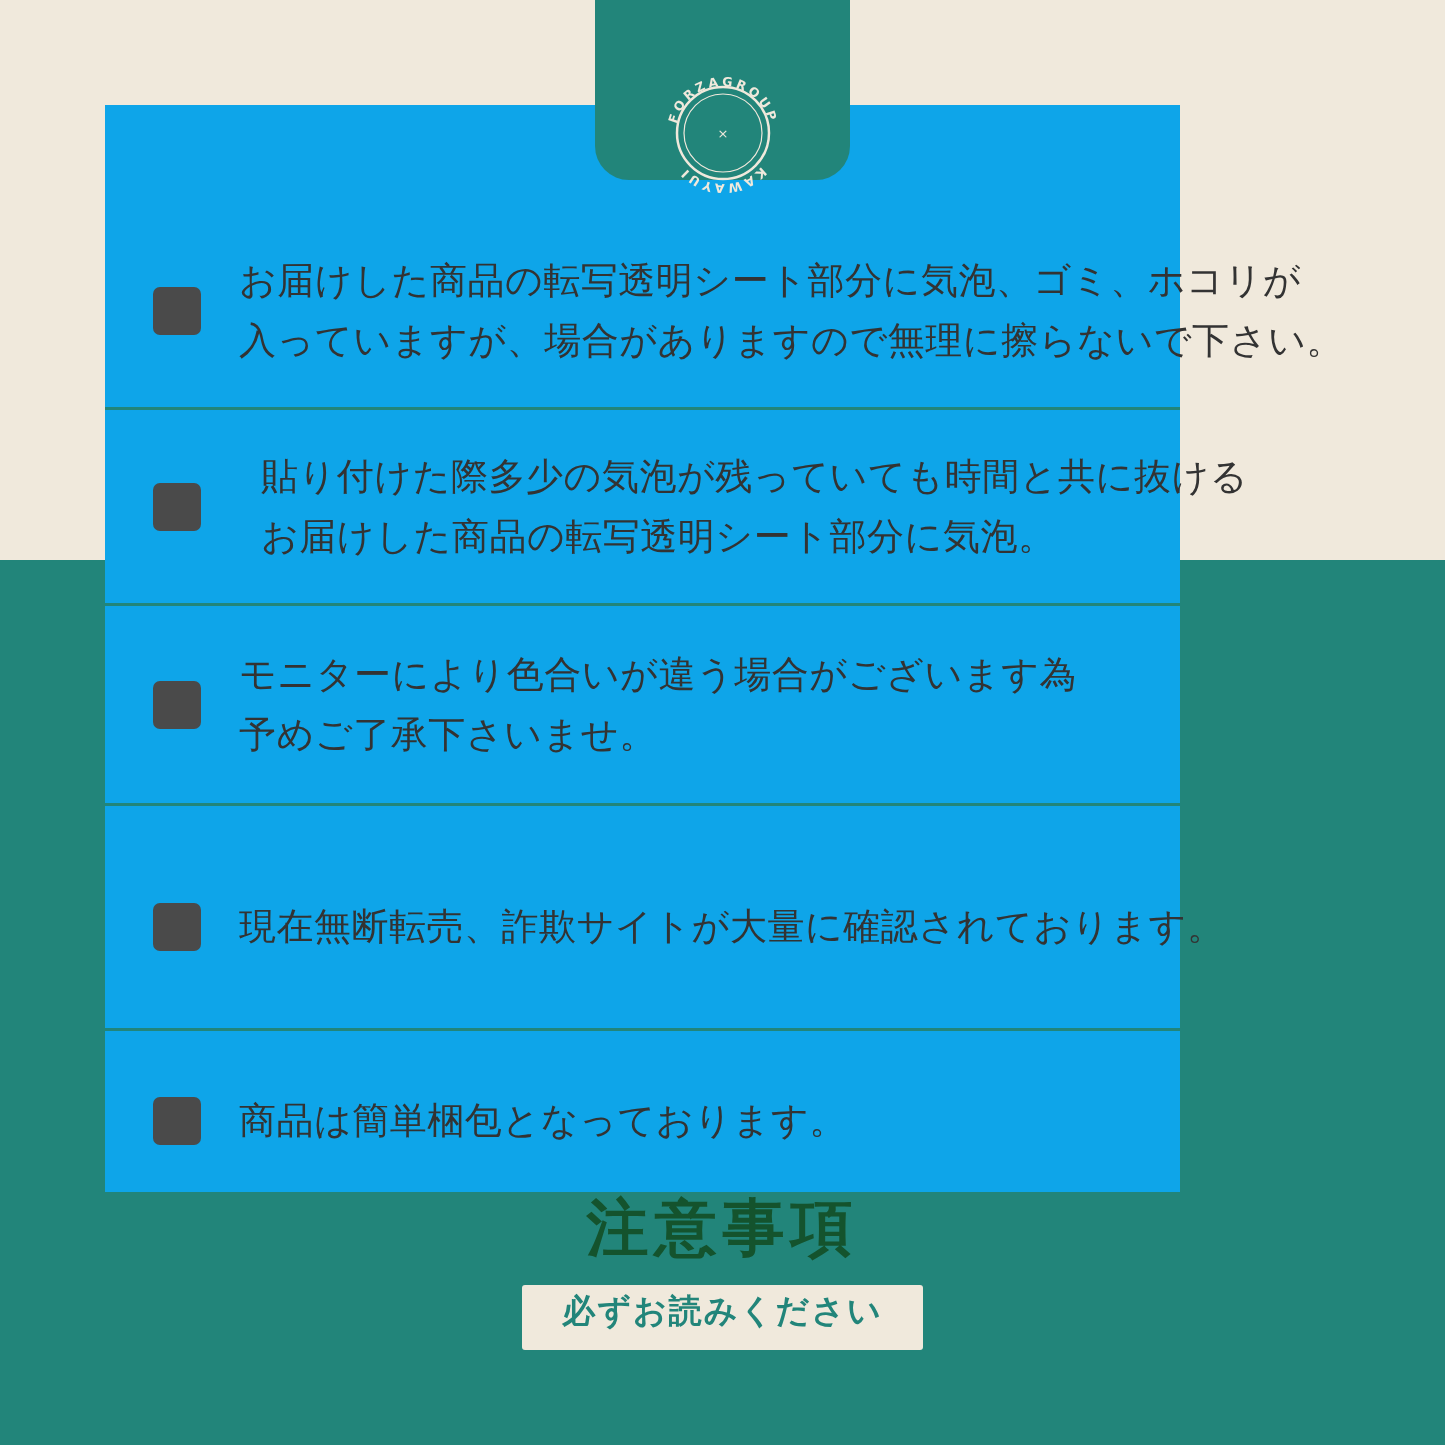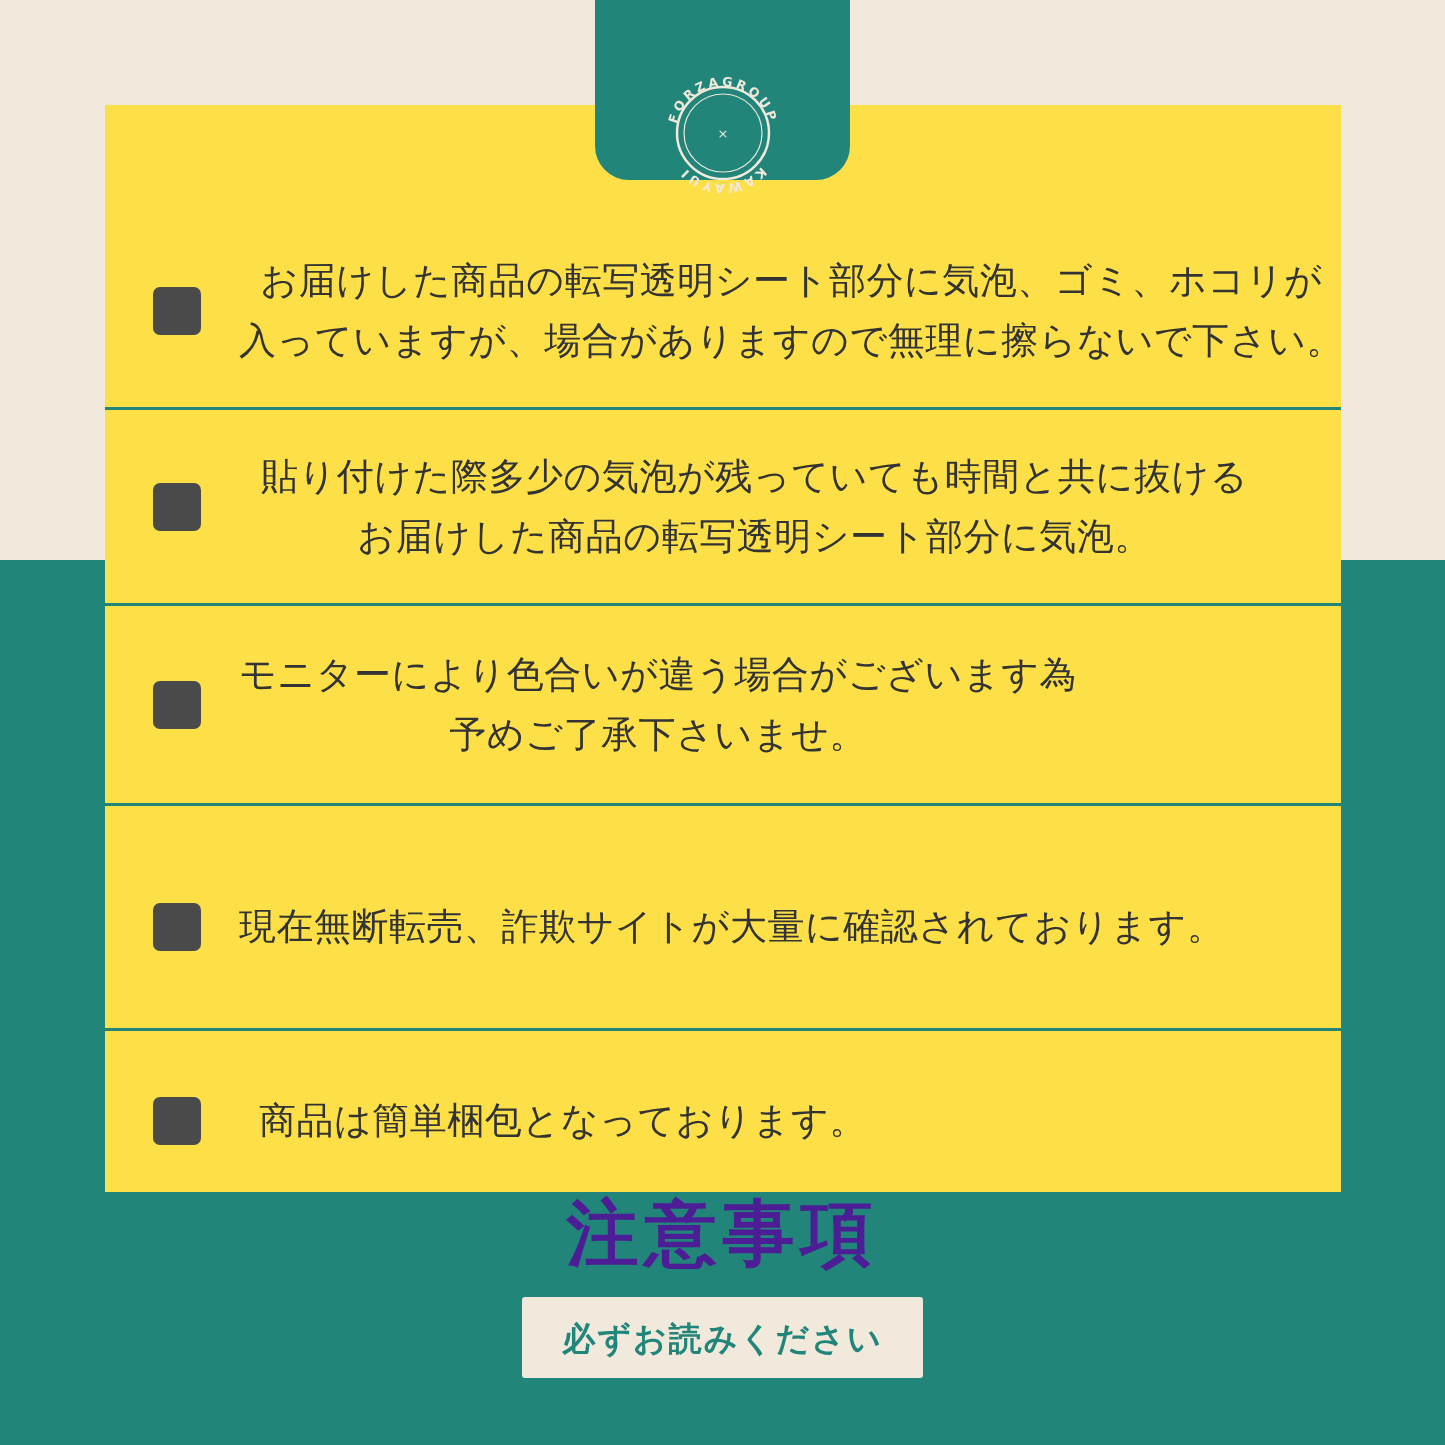--- a/index.html
+++ b/index.html
@@ -53,25 +53,24 @@
     width: 150px;
     height: 150px;
   }
   .logo-mark svg { display: block; }
 
   
   .panel {
     position: absolute;
     left: 105px;
     top: 105px;
-    width: 1236px;
+    width: 1075px;
     height: 1087px;
-    background: #fde047;
+    background: #0ea5e9;
     z-index: 4;
-    text-align: center;
   }
 
   .rows {
     position: absolute;
     left: 0;
     top: 110px;
     width: 100%;
   }
 
   .row {
@@ -80,21 +79,21 @@
     align-items: center;
     padding: 0 40px 0 48px;
     border-bottom: 3px solid #22857a;
   }
   .row:last-child { border-bottom: none; }
 
   .row-1 { height: 195px; }
   .row-2 { height: 196px; gap: 22px; }
   .row-3 { height: 200px; }
   .row-4 { height: 205px; margin-top: 20px; }
-  .row-5 { height: 180px; gap: 20px; }
+  .row-5 { height: 180px; }
 
   .bullet {
     flex: 0 0 auto;
     width: 48px;
     height: 48px;
     background: #4a4a4a;
     border-radius: 7px;
     margin-right: 38px;
   }
 
@@ -110,35 +109,35 @@
   
   .footer {
     position: absolute;
     left: 0;
     top: 1192px;
     width: 1445px;
     text-align: center;
     z-index: 5;
   }
   .footer-title {
-    font-size: 72px;
+    font-size: 62px;
     font-weight: 700;
-    color: #4c1d95;
+    color: #14532d;
     letter-spacing: 6px;
     line-height: 1.15;
   }
   .footer-pill {
     display: inline-block;
     margin-top: 22px;
     background: #f0e9dc;
     color: #22857a;
     font-size: 33px;
     font-weight: 700;
     letter-spacing: 2px;
-    padding: 20px 40px 16px;
+    padding: 4px 40px 16px;
     border-radius: 3px;
   }
 </style>
 </head>
 <body>
 
 <div id="page">
 
   <div class="bg-top"></div>
   <div class="bg-bottom"></div>

